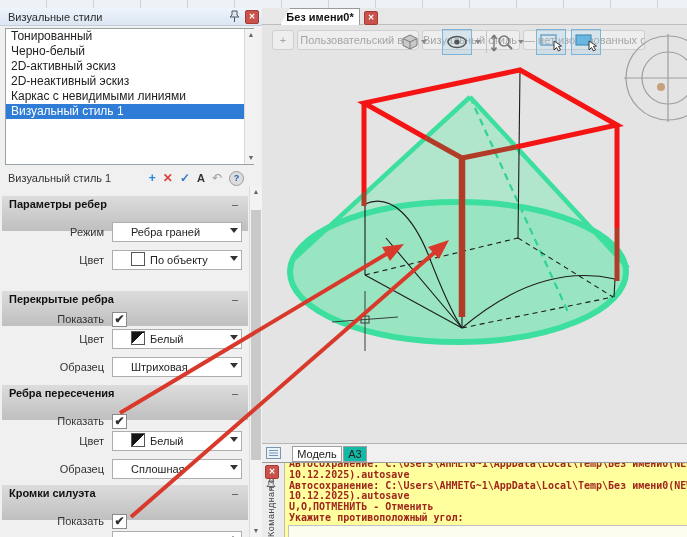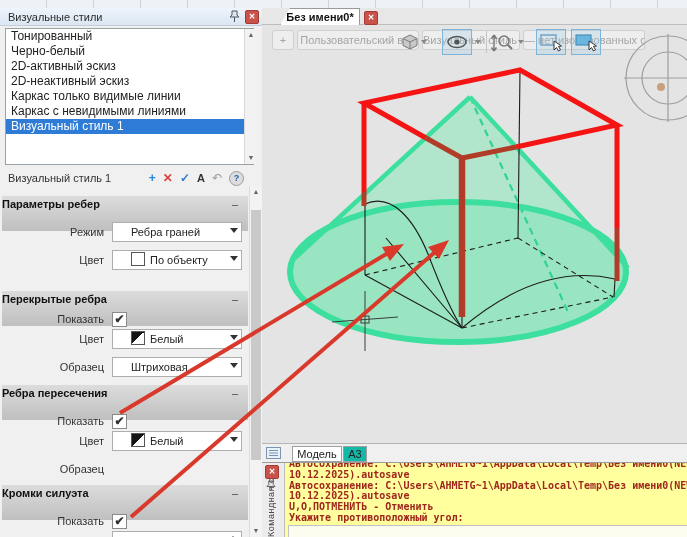--- a/index.html
+++ b/index.html
@@ -32,21 +32,21 @@
   .tbi{font-weight:bold;font-size:12px;line-height:14px;}
   .tbi.add{color:#1f87e0;}
   .tbi.delete{color:#d9443a;}
   .tbi.apply{color:#2f78c9;}
   .tbi.rename{color:#333;font-size:11px;}
   .tbi.undo{color:#9a9a9a;font-weight:normal;}
   .tbi.help{color:#1f5fae;background:#ddd;border:1px solid #9b9b9b;border-radius:50%;width:13px;height:13px;
     font-size:9px;text-align:center;line-height:13px;}
   
   .sec-h{position:absolute;left:2px;width:246px;height:35px;background:linear-gradient(#dcdcdc,#bfbfbf);
-    line-height:17px;font-weight:bold;padding-left:0;box-sizing:border-box;color:#111;}
+    line-height:17px;font-weight:bold;padding-left:7px;box-sizing:border-box;color:#111;}
   .sec-h .min{position:absolute;right:10px;top:0;font-weight:normal;color:#444;}
   .row{position:absolute;left:0;width:248px;height:21px;}
   .lab{position:absolute;left:0;top:0;width:104px;text-align:right;line-height:21px;color:#333;}
   .ctl{position:absolute;left:112px;top:0;width:130px;height:20px;background:#fff;border:1px solid #aeaeae;
     box-sizing:border-box;line-height:18px;padding-left:18px;}
   .car{position:absolute;right:3px;top:5px;width:0;height:0;border-left:4px solid transparent;
     border-right:4px solid transparent;border-top:5px solid #333;}
   .sw{display:inline-block;width:12px;height:12px;border:1px solid #555;vertical-align:-2px;margin-right:5px;background:#fff;}
   .sw.bw{background:linear-gradient(135deg,#141414 50%,#ffffff 50%);}
   .chk{position:absolute;left:112px;top:3px;width:13px;height:13px;background:#fff;border:1px solid #8a8a8a;
@@ -110,21 +110,20 @@
           </svg>
       </span>
       <span class="closebox" id="pClose">✕</span>
     </div>
 
     <div id="styleList">
         <div class="li">Тонированный</div>
         <div class="li">Черно-белый</div>
         <div class="li">2D-активный эскиз</div>
         <div class="li">2D-неактивный эскиз</div>
-        <div class="li">Каркас только видимые линии</div>
         <div class="li">Каркас с невидимыми линиями</div>
         <div class="li sel">Визуальный стиль 1</div>
       </div>
     <div class="lscroll">
       <span class="up">▲</span>
       <span class="dn">▼</span>
     </div>
 
     <div class="cur-row">
       <span class="name">Визуальный стиль 1</span>
@@ -165,20 +164,21 @@
         <div class="row" style="top: 403px;">
           <span class="lab">Показать</span>
           <div class="chk">✔</div>
         </div>
         <div class="row" style="top: 423px;">
           <span class="lab">Цвет</span>
           <div class="ctl"><span class="sw bw"></span><span>Белый</span><span class="car"></span></div>
         </div>
         <div class="row" style="top: 451px;">
           <span class="lab">Образец</span>
+          <div class="ctl"><span>Сплошная</span><span class="car"></span></div>
         </div>
         <div class="sec-h" style="top: 477px;"><span>Кромки силуэта</span><span class="min">–</span></div>
         <div class="row" style="top: 503px;">
           <span class="lab">Показать</span>
           <div class="chk">✔</div>
         </div>
         <div class="row" style="top: 523px;">
           <span class="lab">Ширина</span>
           <div class="spinfield"><span>10</span><span class="sp-up"></span></div>
         </div>

